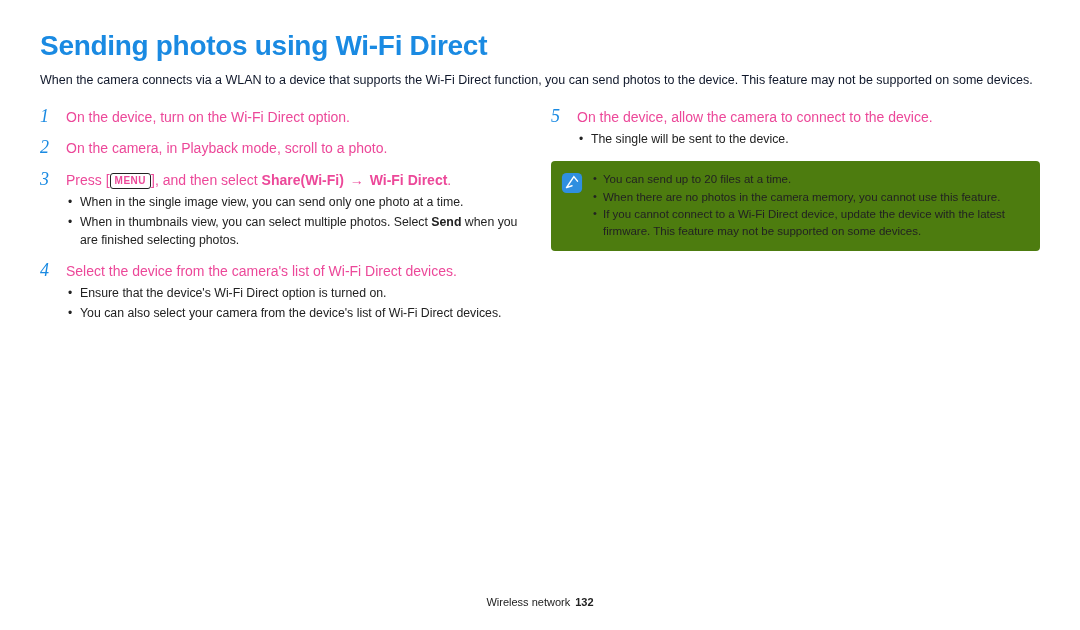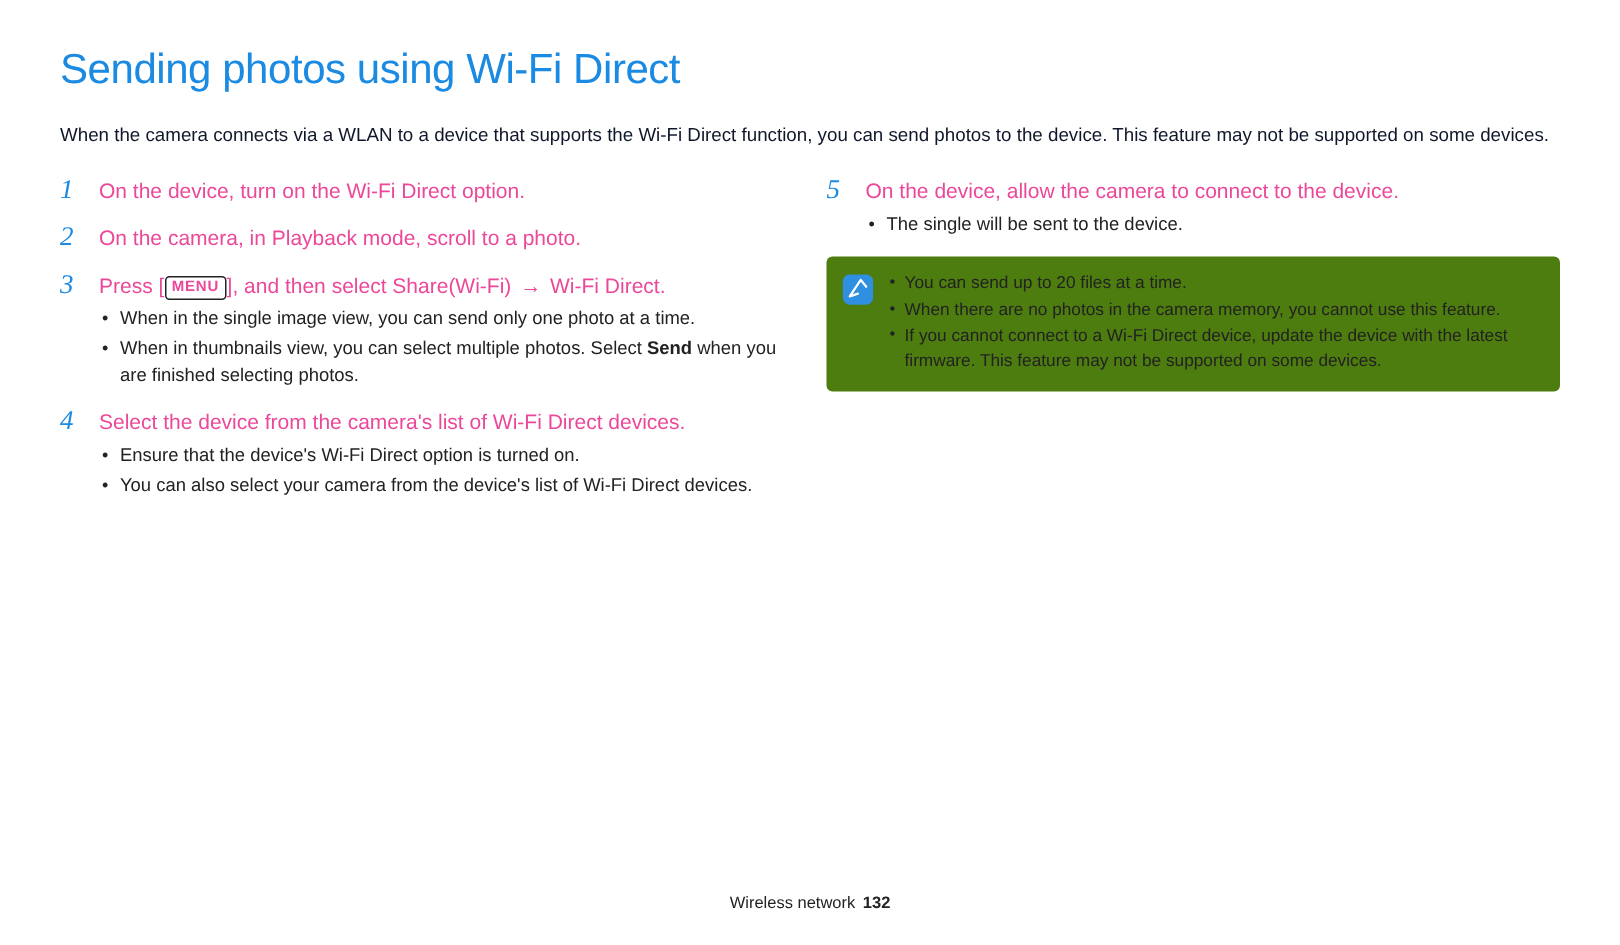--- a/index.html
+++ b/index.html
@@ -13,23 +13,23 @@
   }
   .page {
     padding: 30px 40px 40px 40px;
     width: 100%;
     height: 100%;
     position: relative;
   }
   h1.title {
     color: #1a8ae2;
     font-size: 28px;
-    font-weight: 400;
+    font-weight: 700;
     letter-spacing: -0.3px;
-    margin-bottom: 20px;
+    margin-bottom: 10px;
   }
   .intro {
     font-size: 12.5px;
     line-height: 1.4;
     color: #0f172a;
     margin-bottom: 16px;
     max-width: 1000px;
   }
   .columns {
     display: flex;
@@ -66,21 +66,21 @@
     border: 1px solid #222;
     border-radius: 3px;
     padding: 0 4px;
     font-size: 10px;
     font-weight: 700;
     letter-spacing: 0.5px;
     vertical-align: 1px;
     font-family: Arial, sans-serif;
     line-height: 14px;
   }
-  .step-text b { font-weight: 400; text-align: center; }
+  .step-text b { font-weight: 700; text-align: center; }
   .arrow {
     display: inline-block;
     padding: 0 2px;
   }
   ul.sub {
     list-style: none;
     margin: 4px 0 6px 28px;
   }
   ul.sub li {
     font-size: 12.3px;

